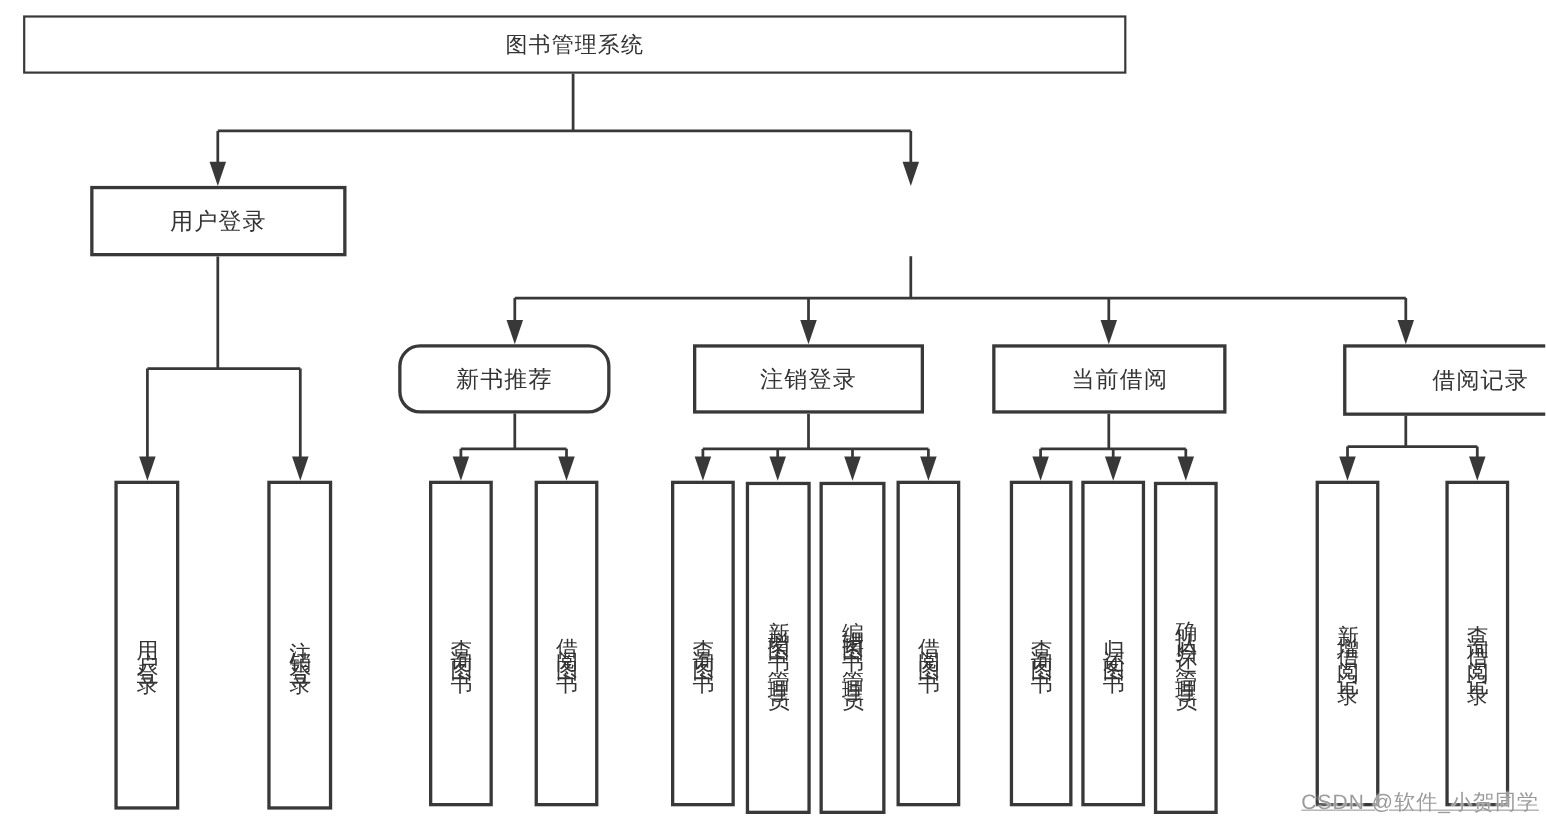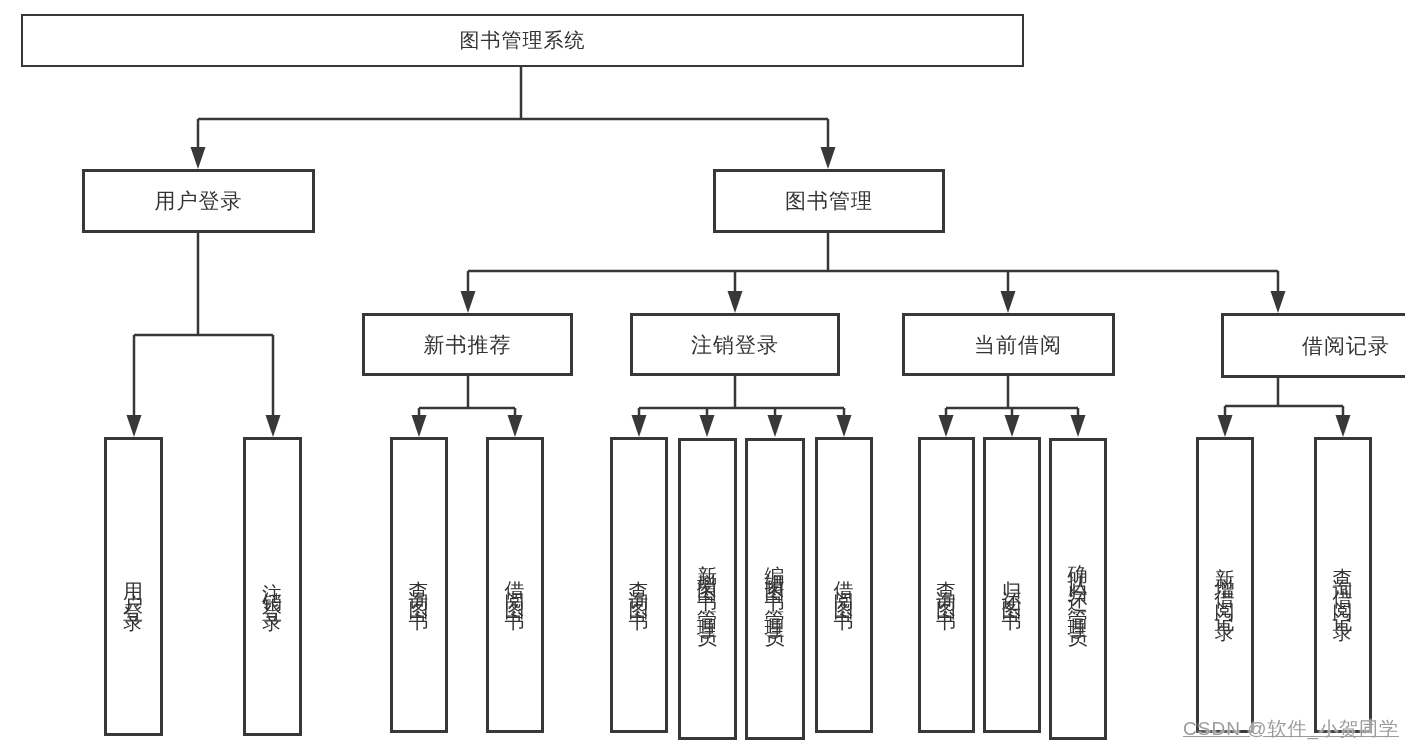--- a/index.html
+++ b/index.html
@@ -96,25 +96,22 @@
     <polygon points="1335.5,415 1350.5,415 1343,437"></polygon>
   </svg>
 
   <div class="node root" style="left:21px;top:14px;width:1003px;height:53px;">
     <span>图书管理系统</span>
   </div>
 
   <div class="node" style="left:82px;top:169px;width:233px;height:64px;">
     <span>用户登录</span>
   </div>
-  <div class="node" style="left:713px;top:169px;width:232px;height:64px;">
-    <span>图书管理</span>
-  </div>
 
-  <div class="node" style="left:362px;top:313px;width:211px;height:63px;">
+  <div class="node" style="left:362px;top:313px;width:193px;height:63px;border-radius:20px;">
     <span>新书推荐</span>
   </div>
   <div class="node" style="left:630px;top:313px;width:210px;height:63px;">
     <span>注销登录</span>
   </div>
   <div class="node" style="left:902px;top:313px;width:213px;height:63px;padding-left:19px;">
     <span>当前借阅</span>
   </div>
   <div class="node" style="left:1221px;top:313px;width:213px;height:65px;padding-left:37px;">
     <span>借阅记录</span>

